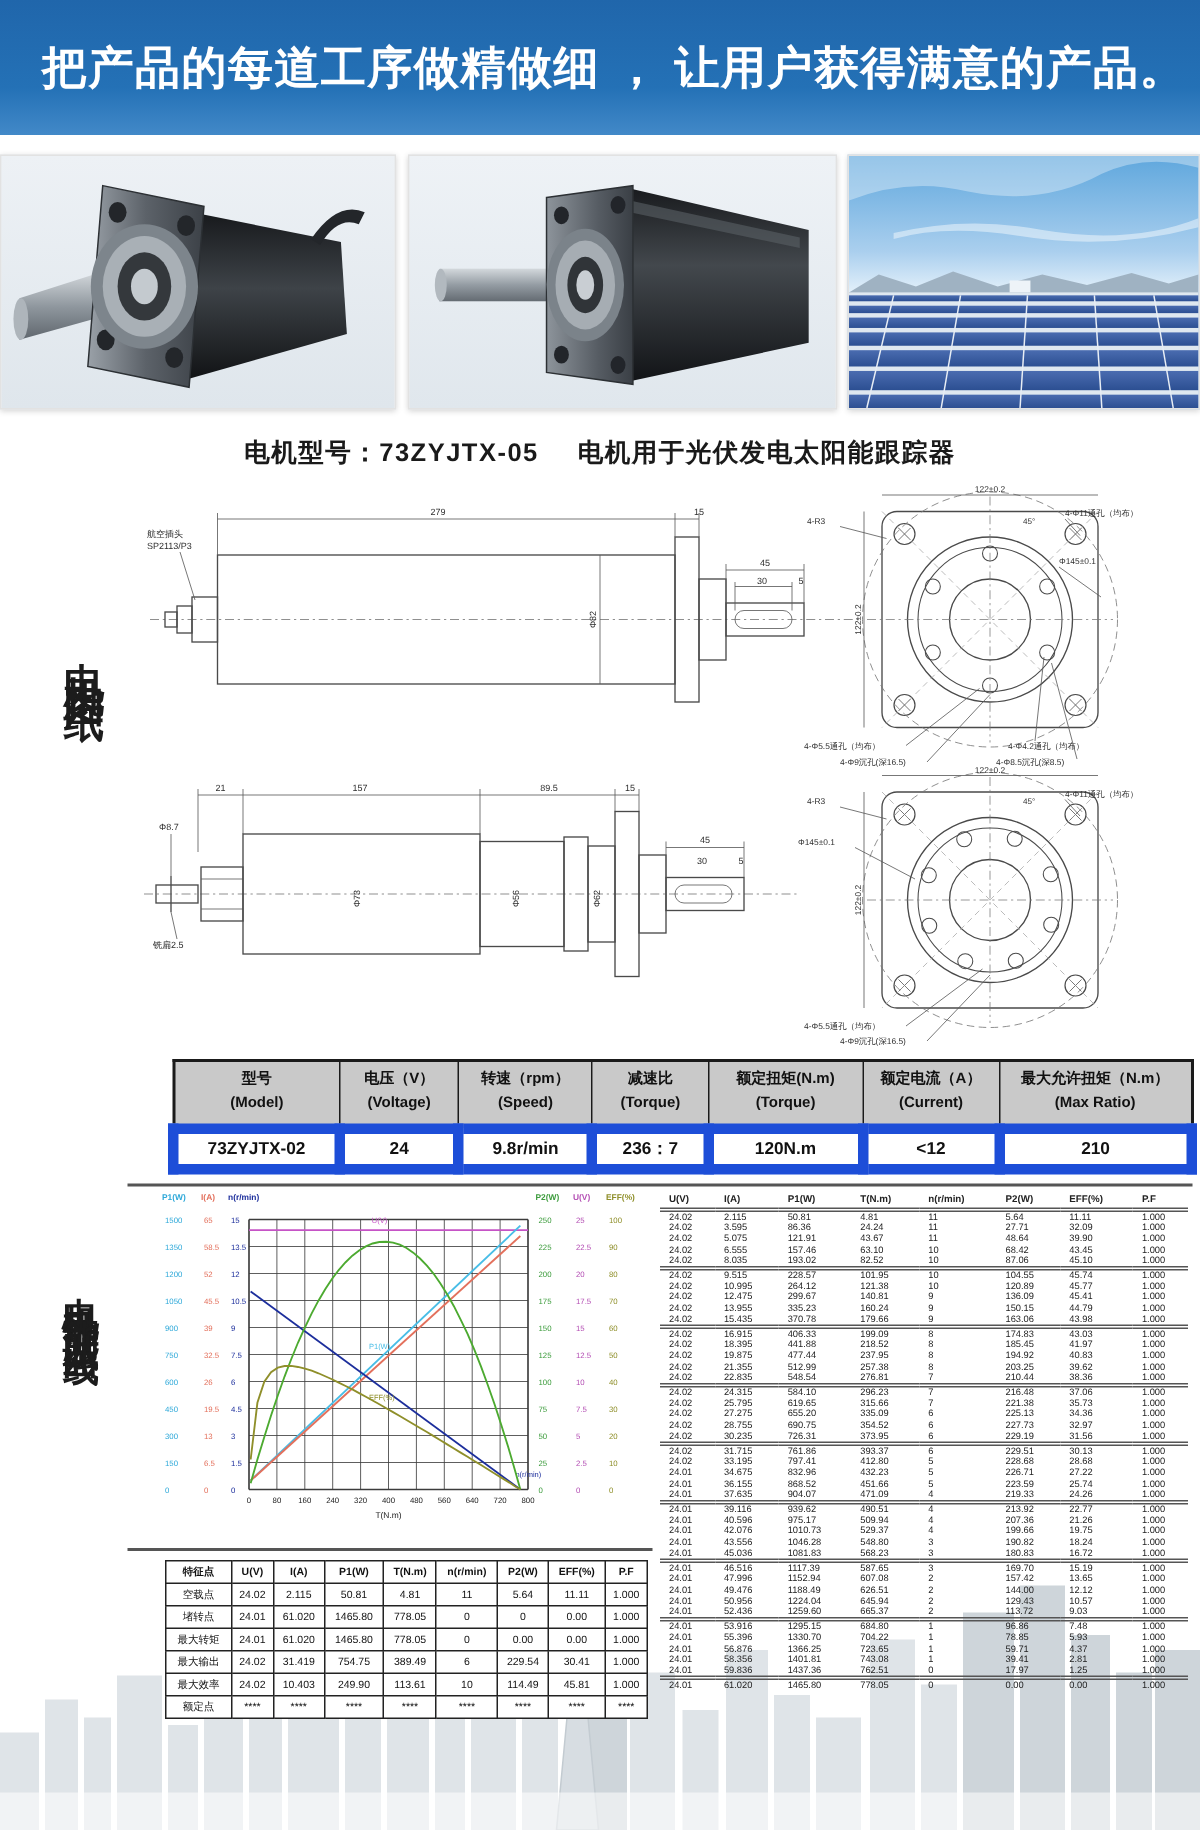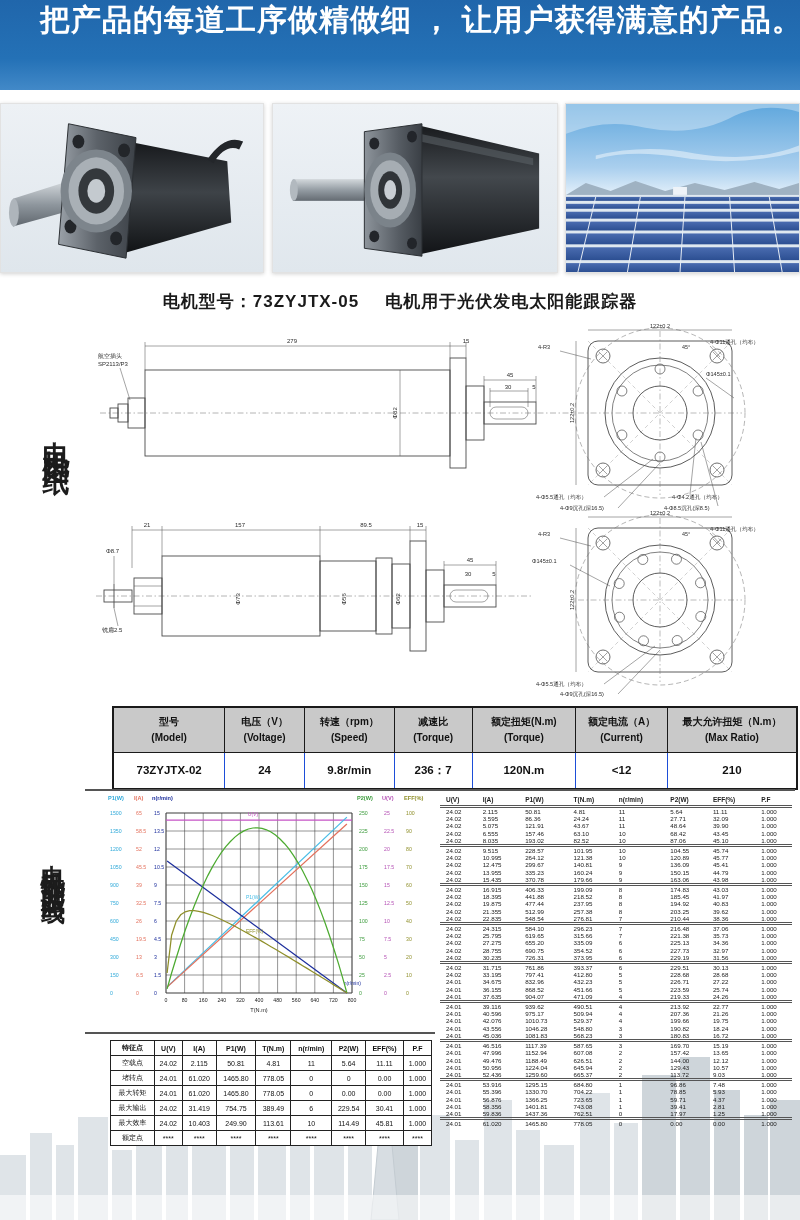--- a/index.html
+++ b/index.html
@@ -2,21 +2,21 @@
 <html><head>
 <meta charset="utf-8">
 <style>
   * { margin:0; padding:0; box-sizing:border-box; }
   body { font-family:"Liberation Sans", sans-serif; background:#fff; }
   #page { position:relative; width:800px; height:1220px; background:#fff; overflow:hidden; }
 
   
   .banner { position:absolute; left:0; top:0; width:800px; height:90px;
     background:linear-gradient(180deg,#2066ab 0%,#2471b6 65%,#4289c8 100%);
-    display:flex; align-items:flex-start; padding:0 40px; z-index:3; }
+    display:flex; align-items:center; padding:0 28px; z-index:3; }
   .banner .slogan { color:#fff; font-size:30px; font-weight:bold; letter-spacing:1px; white-space:nowrap; }
 
   
   .photo { position:absolute; top:103px; height:170px; border:1px solid #e2e2e2;
     box-shadow:0 1px 4px rgba(0,0,0,.18); background:#eef2f6; z-index:3; }
   .photo svg { display:block; width:100%; height:100%; }
 
   
   .title-row { position:absolute; left:0; top:290px; width:800px; text-align:center; z-index:3;
     font-size:17px; font-weight:bold; color:#1a1a1a; letter-spacing:1px; }
@@ -34,22 +34,22 @@
   .dwg-dash { stroke:#777; fill:none; stroke-width:0.55; stroke-dasharray:6 2.5 1.5 2.5; }
   .dwg-txt { fill:#2e2e2e; font-size:6px; stroke:none; }
 
   
   .tech-head { position:absolute; left:112px; top:682px; z-index:3; color:#111; }
   .tech-head .zh { font-size:18px; font-weight:bold; letter-spacing:2px; }
   .tech-head .en { font-size:17px; font-weight:bold; margin-left:10px; }
   #tech-table { position:absolute; left:112px; top:706px; width:686px; border-collapse:collapse; z-index:3; }
   #tech-table th { background:#c9c9c9; border:1px solid #1a1a1a; font-size:10px; font-weight:bold;
      color:#111; height:45px; line-height:1.6; }
-  #tech-table td { border:1px solid #1d4ed8; font-size:11.5px; font-weight:bold; color:#111;
-     text-align:center; height:37px; }
+  #tech-table td { border:7px solid #1d4ed8; font-size:11.5px; font-weight:bold; color:#111;
+     text-align:center; height:27px; }
   #tech-table { border:2px solid #1a1a1a; }
 
   .rule { position:absolute; background:#555; z-index:3; }
 
   
   #chart-mount { position:absolute; left:104px; top:791px; width:330px; height:240px; z-index:3; }
   #chart-mount svg { width:100%; height:100%; font-family:"Liberation Sans",sans-serif; }
 
   
   #right-table { position:absolute; left:440px; top:795px; width:352px; border-collapse:collapse; z-index:3; background:transparent; }

